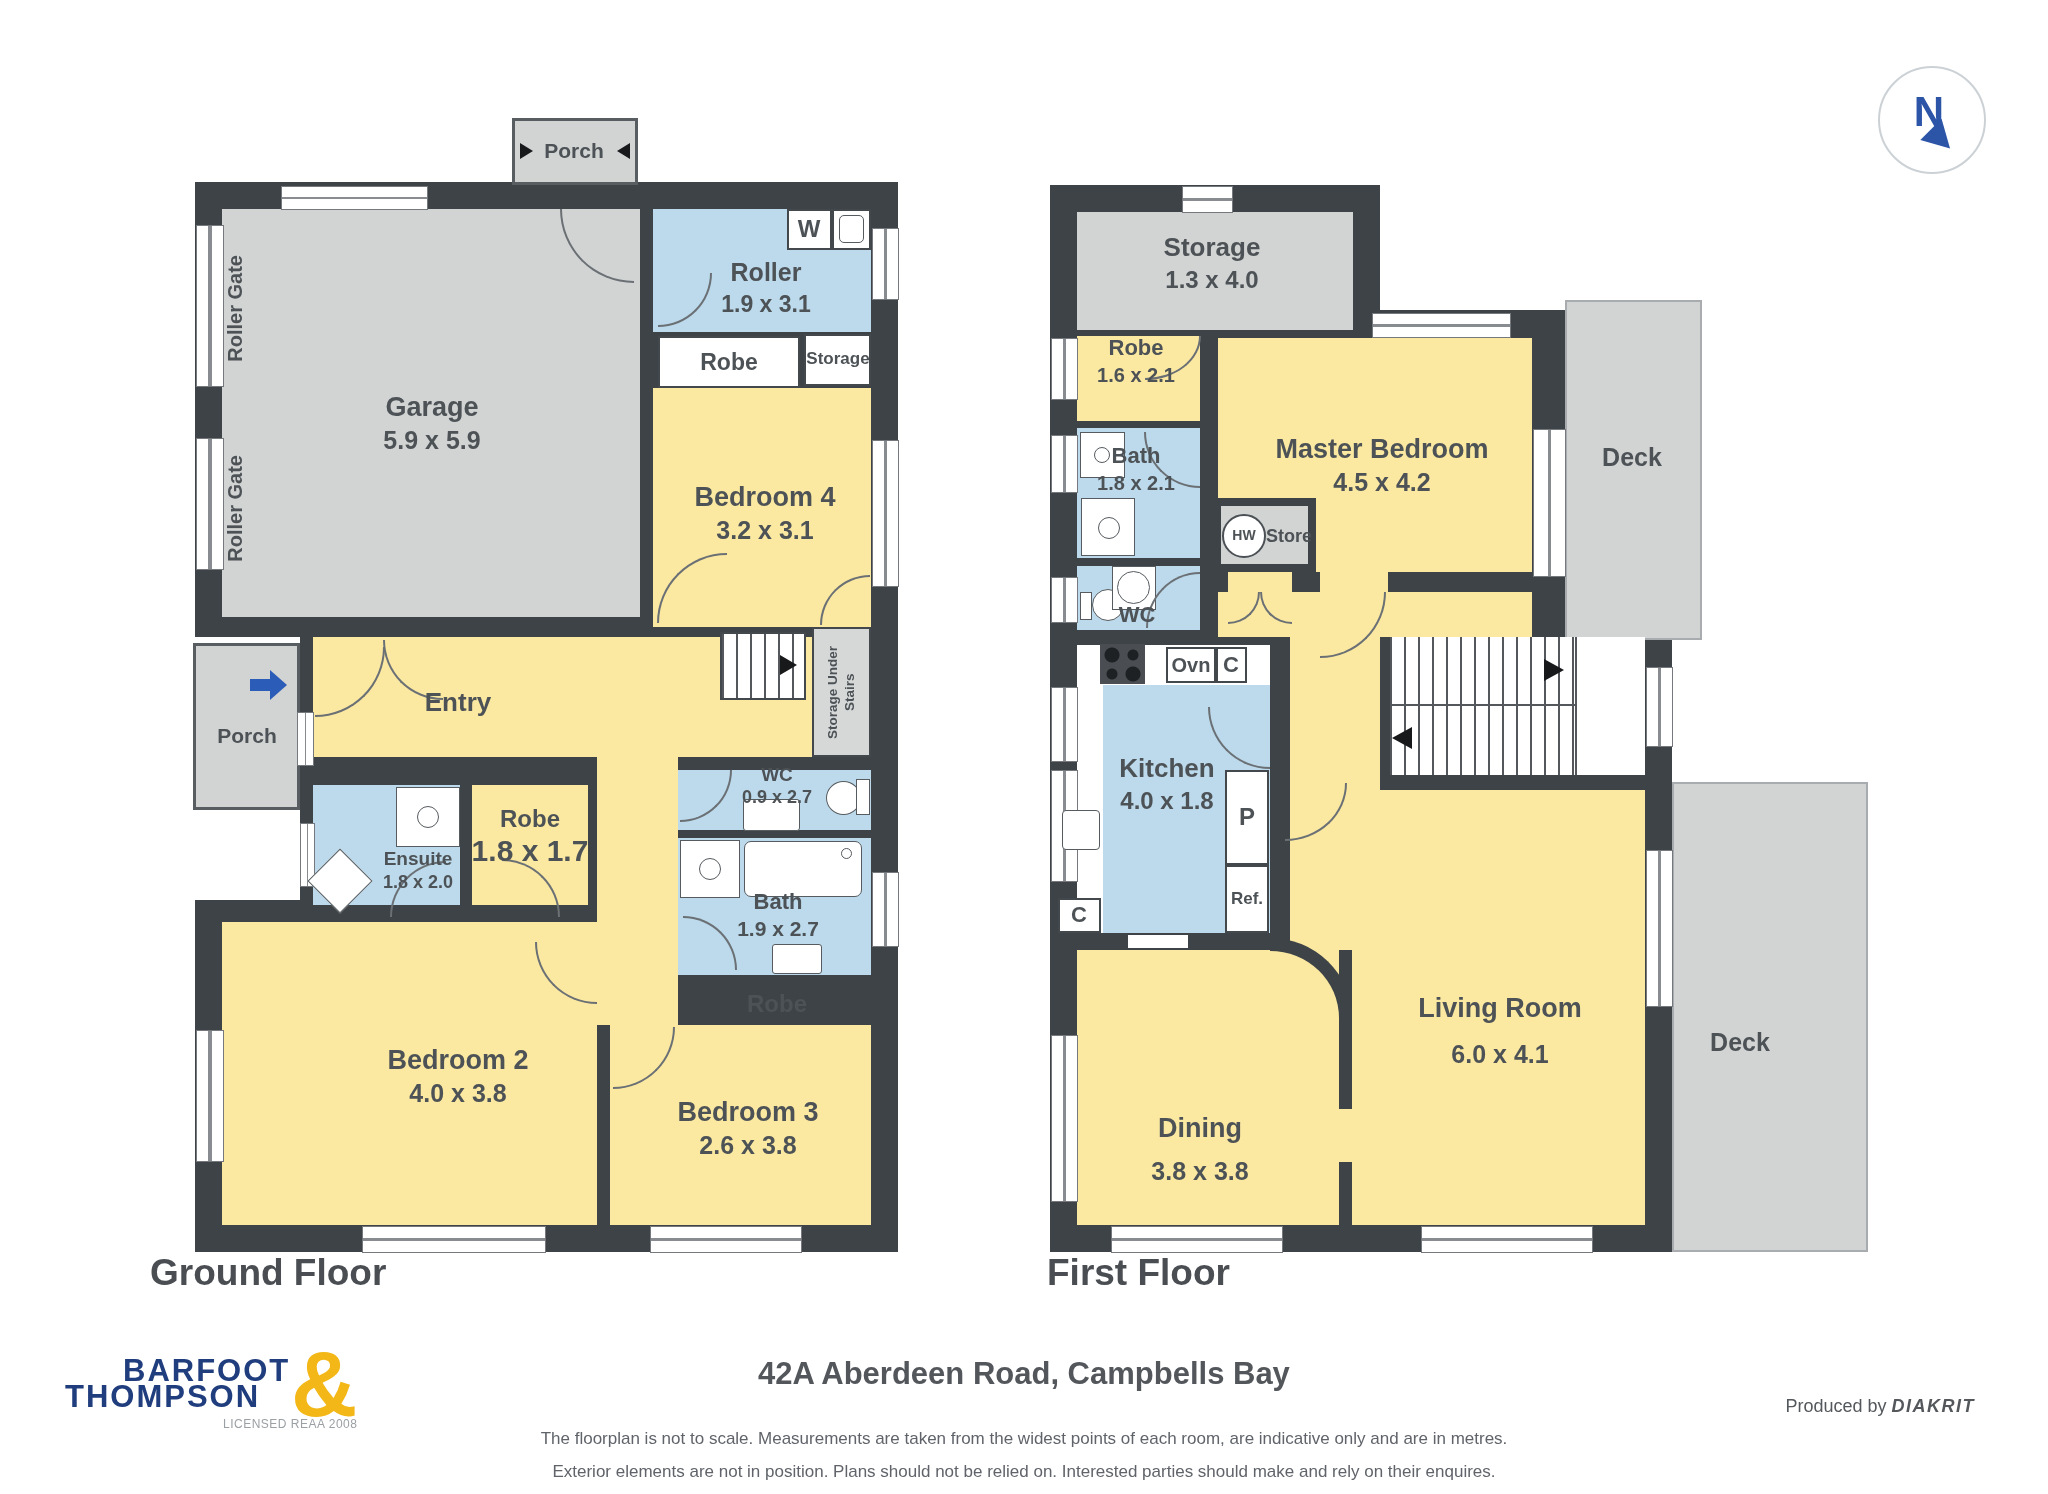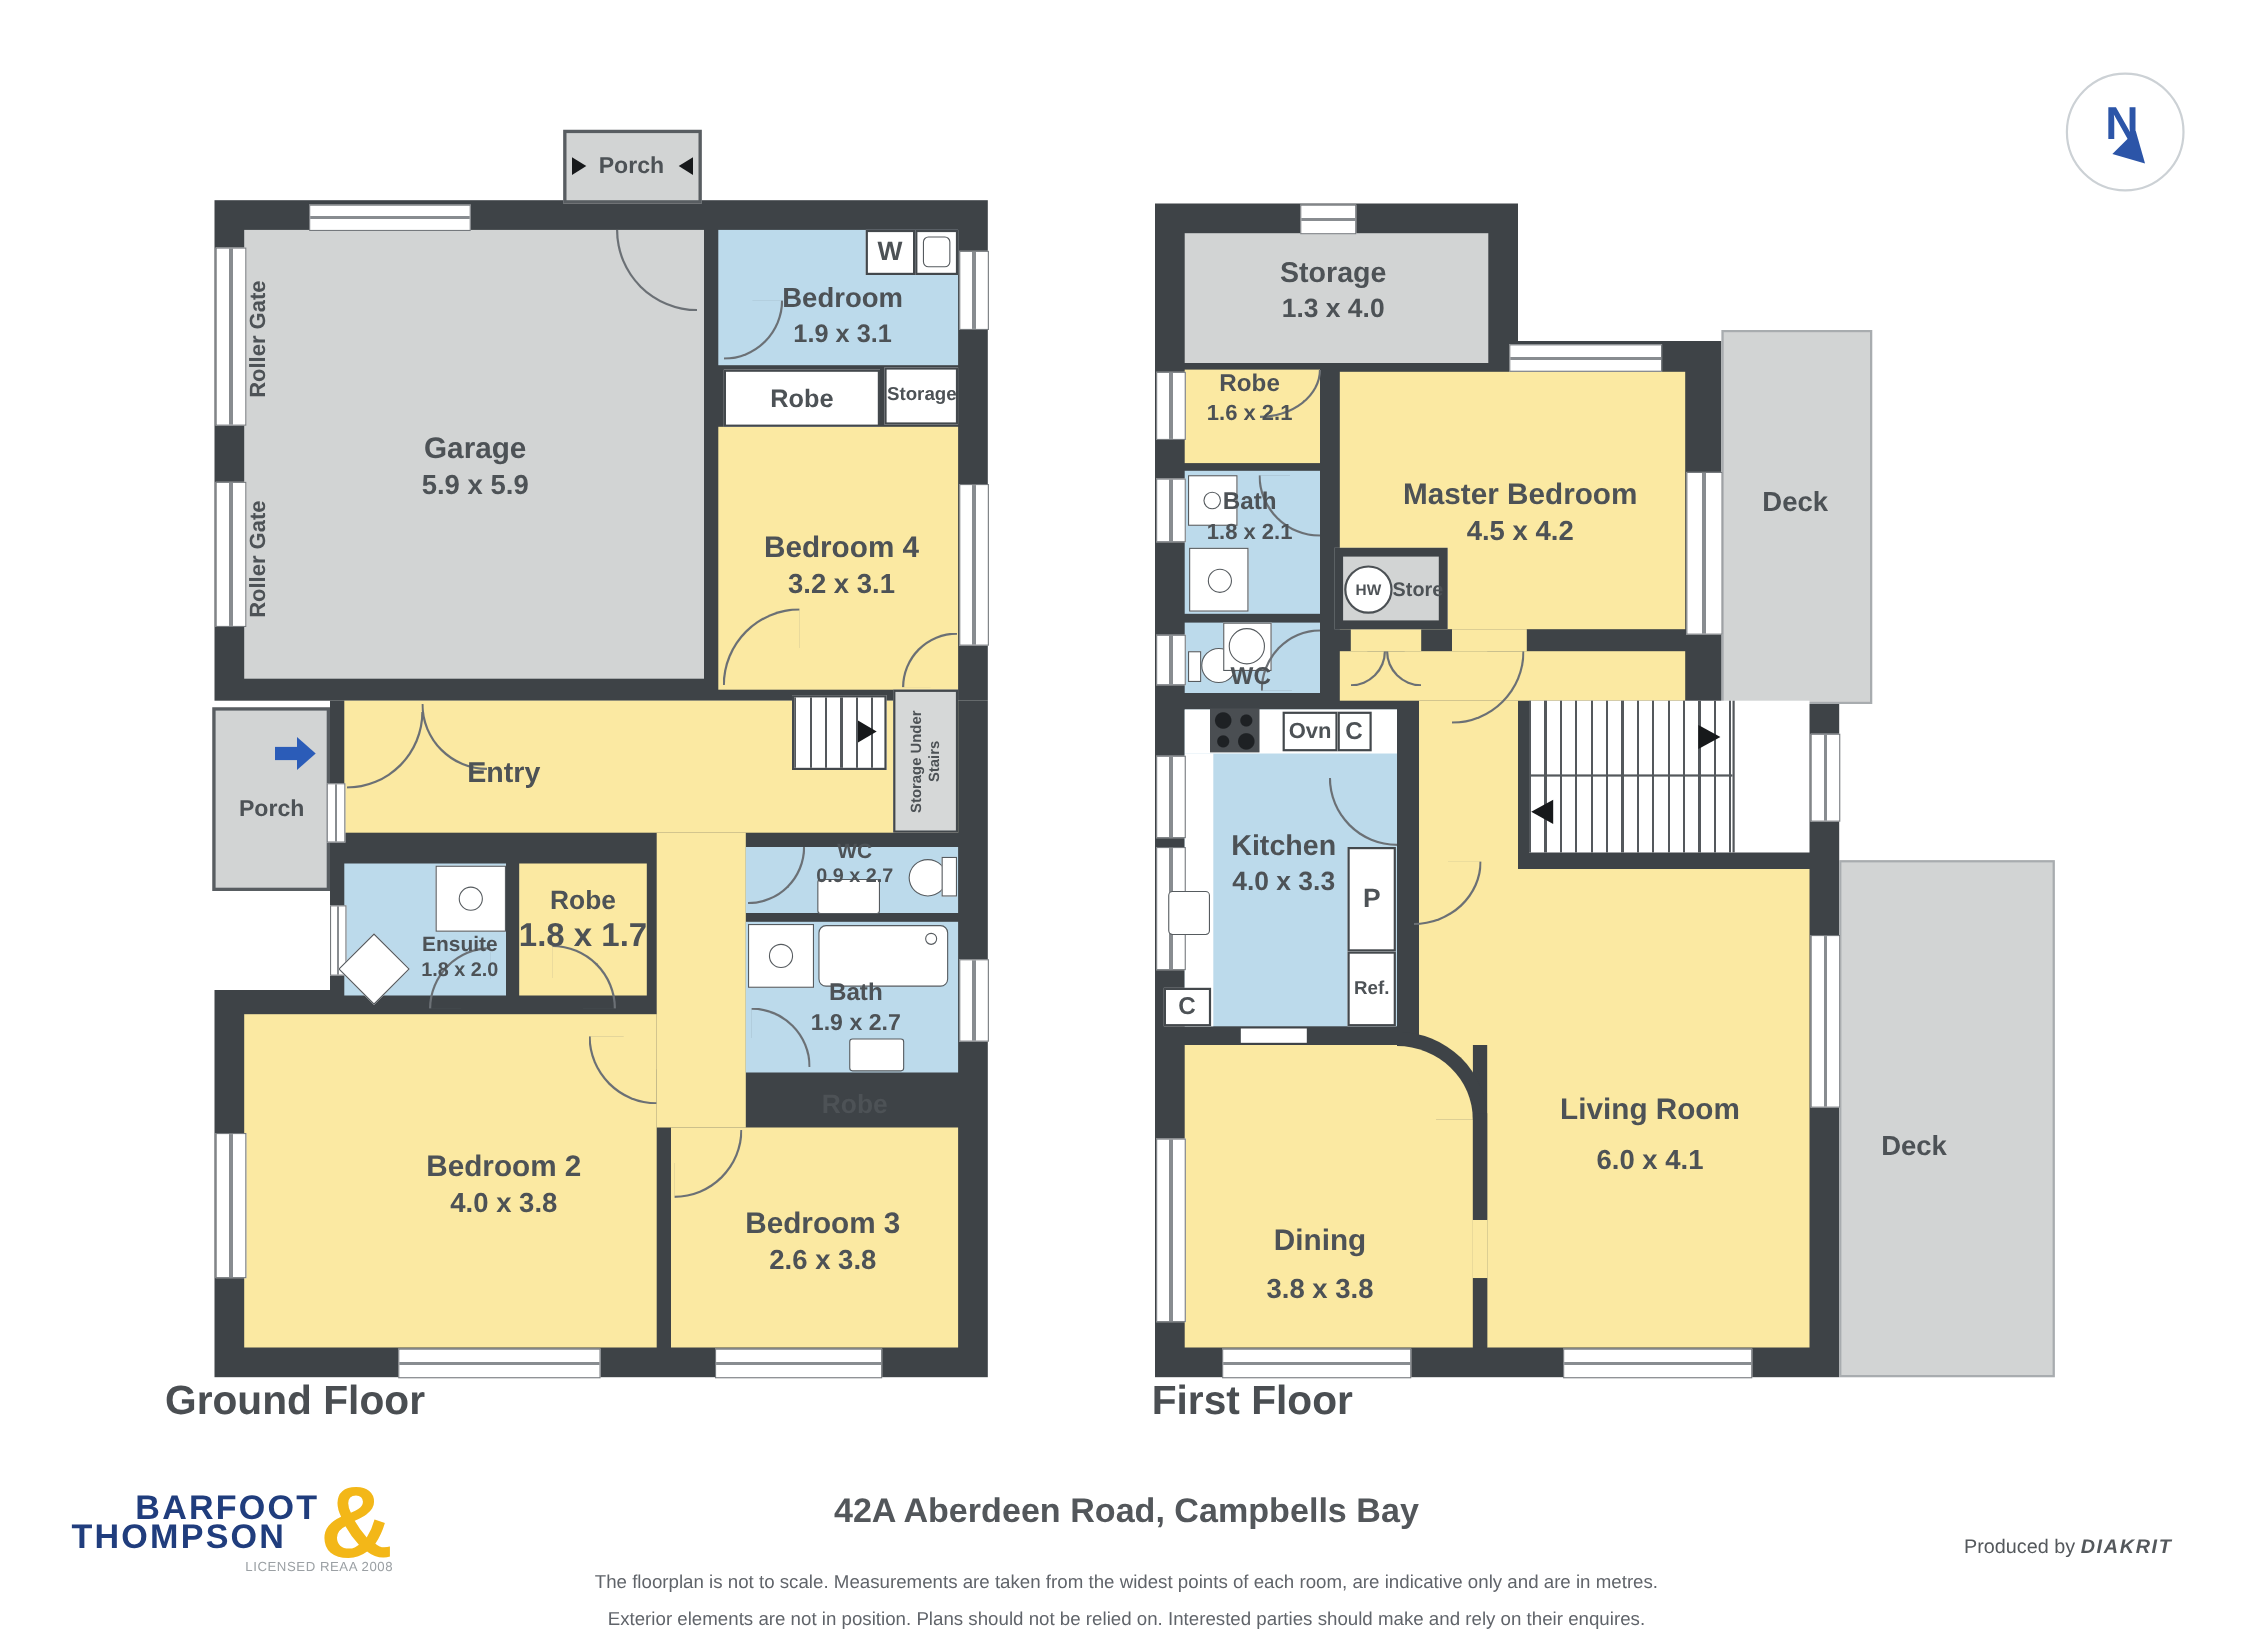--- a/index.html
+++ b/index.html
@@ -122,21 +122,21 @@
     <span class="vtxt" style="font-size:20px;">Roller Gate</span>
   </div>
   <div class="vwrap" style="left:218px;top:433px;width:34px;height:150px;">
     <span class="vtxt" style="font-size:20px;">Roller Gate</span>
   </div>
 
   <div class="lb" style="left:432px;top:424px;font-size:27px;">
     <span>Garage</span><br><span style="font-size:25px;">5.9 x 5.9</span>
   </div>
   <div class="lb" style="left:766px;top:287px;font-size:25px;">
-    <span>Bedroom</span><br><span style="font-size:23px;">1.9 x 3.1</span>
+    <span>Roller</span><br><span style="font-size:23px;">1.9 x 3.1</span>
   </div>
   <div class="lb" style="left:809px;top:229px;font-size:24px;">W</div>
   <div class="lb" style="left:729px;top:362px;font-size:23px;">Robe</div>
   <div class="lb" style="left:838px;top:359px;font-size:17px;">Storage</div>
   <div class="lb" style="left:765px;top:514px;font-size:27px;">
     <span>Bedroom 4</span><br><span style="font-size:25px;">3.2 x 3.1</span>
   </div>
   <div class="vwrap" style="left:812px;top:629px;width:59px;height:126px;">
     <span class="vtxt" style="font-size:13.5px;line-height:1.25;">Storage Under Stairs</span>
   </div>
@@ -264,21 +264,21 @@
   <div class="lb" style="left:1137px;top:615px;font-size:22px;">WC</div>
   <div class="lb" style="left:1244px;top:536px;font-size:14px;">HW</div>
   <div class="lb" style="left:1289px;top:537px;font-size:18px;">Store</div>
   <div class="lb" style="left:1382px;top:466px;font-size:27px;">
     <span>Master Bedroom</span><br><span style="font-size:25px;">4.5 x 4.2</span>
   </div>
   <div class="lb" style="left:1191px;top:665px;font-size:20px;">Ovn</div>
   <div class="lb" style="left:1231px;top:665px;font-size:22px;">C</div>
   <div class="lb" style="left:1079px;top:915px;font-size:22px;">C</div>
   <div class="lb" style="left:1167px;top:785px;font-size:26px;">
-    <span>Kitchen</span><br><span style="font-size:24px;">4.0 x 3.3</span>
+    <span>Kitchen</span><br><span style="font-size:24px;">4.0 x 1.8</span>
   </div>
   <div class="lb" style="left:1247px;top:817px;font-size:24px;">P</div>
   <div class="lb" style="left:1247px;top:899px;font-size:17px;">Ref.</div>
   <div class="lb" style="left:1632px;top:457px;font-size:25px;">Deck</div>
   <div class="lb" style="left:1740px;top:1042px;font-size:25px;">Deck</div>
   <div class="lb" style="left:1200px;top:1150px;font-size:27px;line-height:1.6;">
     <span>Dining</span><br><span style="font-size:25px;margin-top:16px;">3.8 x 3.8</span>
   </div>
   <div class="lb" style="left:1500px;top:1032px;font-size:27px;line-height:1.7;">
     <span>Living Room</span><br><span style="font-size:25px;">6.0 x 4.1</span>

